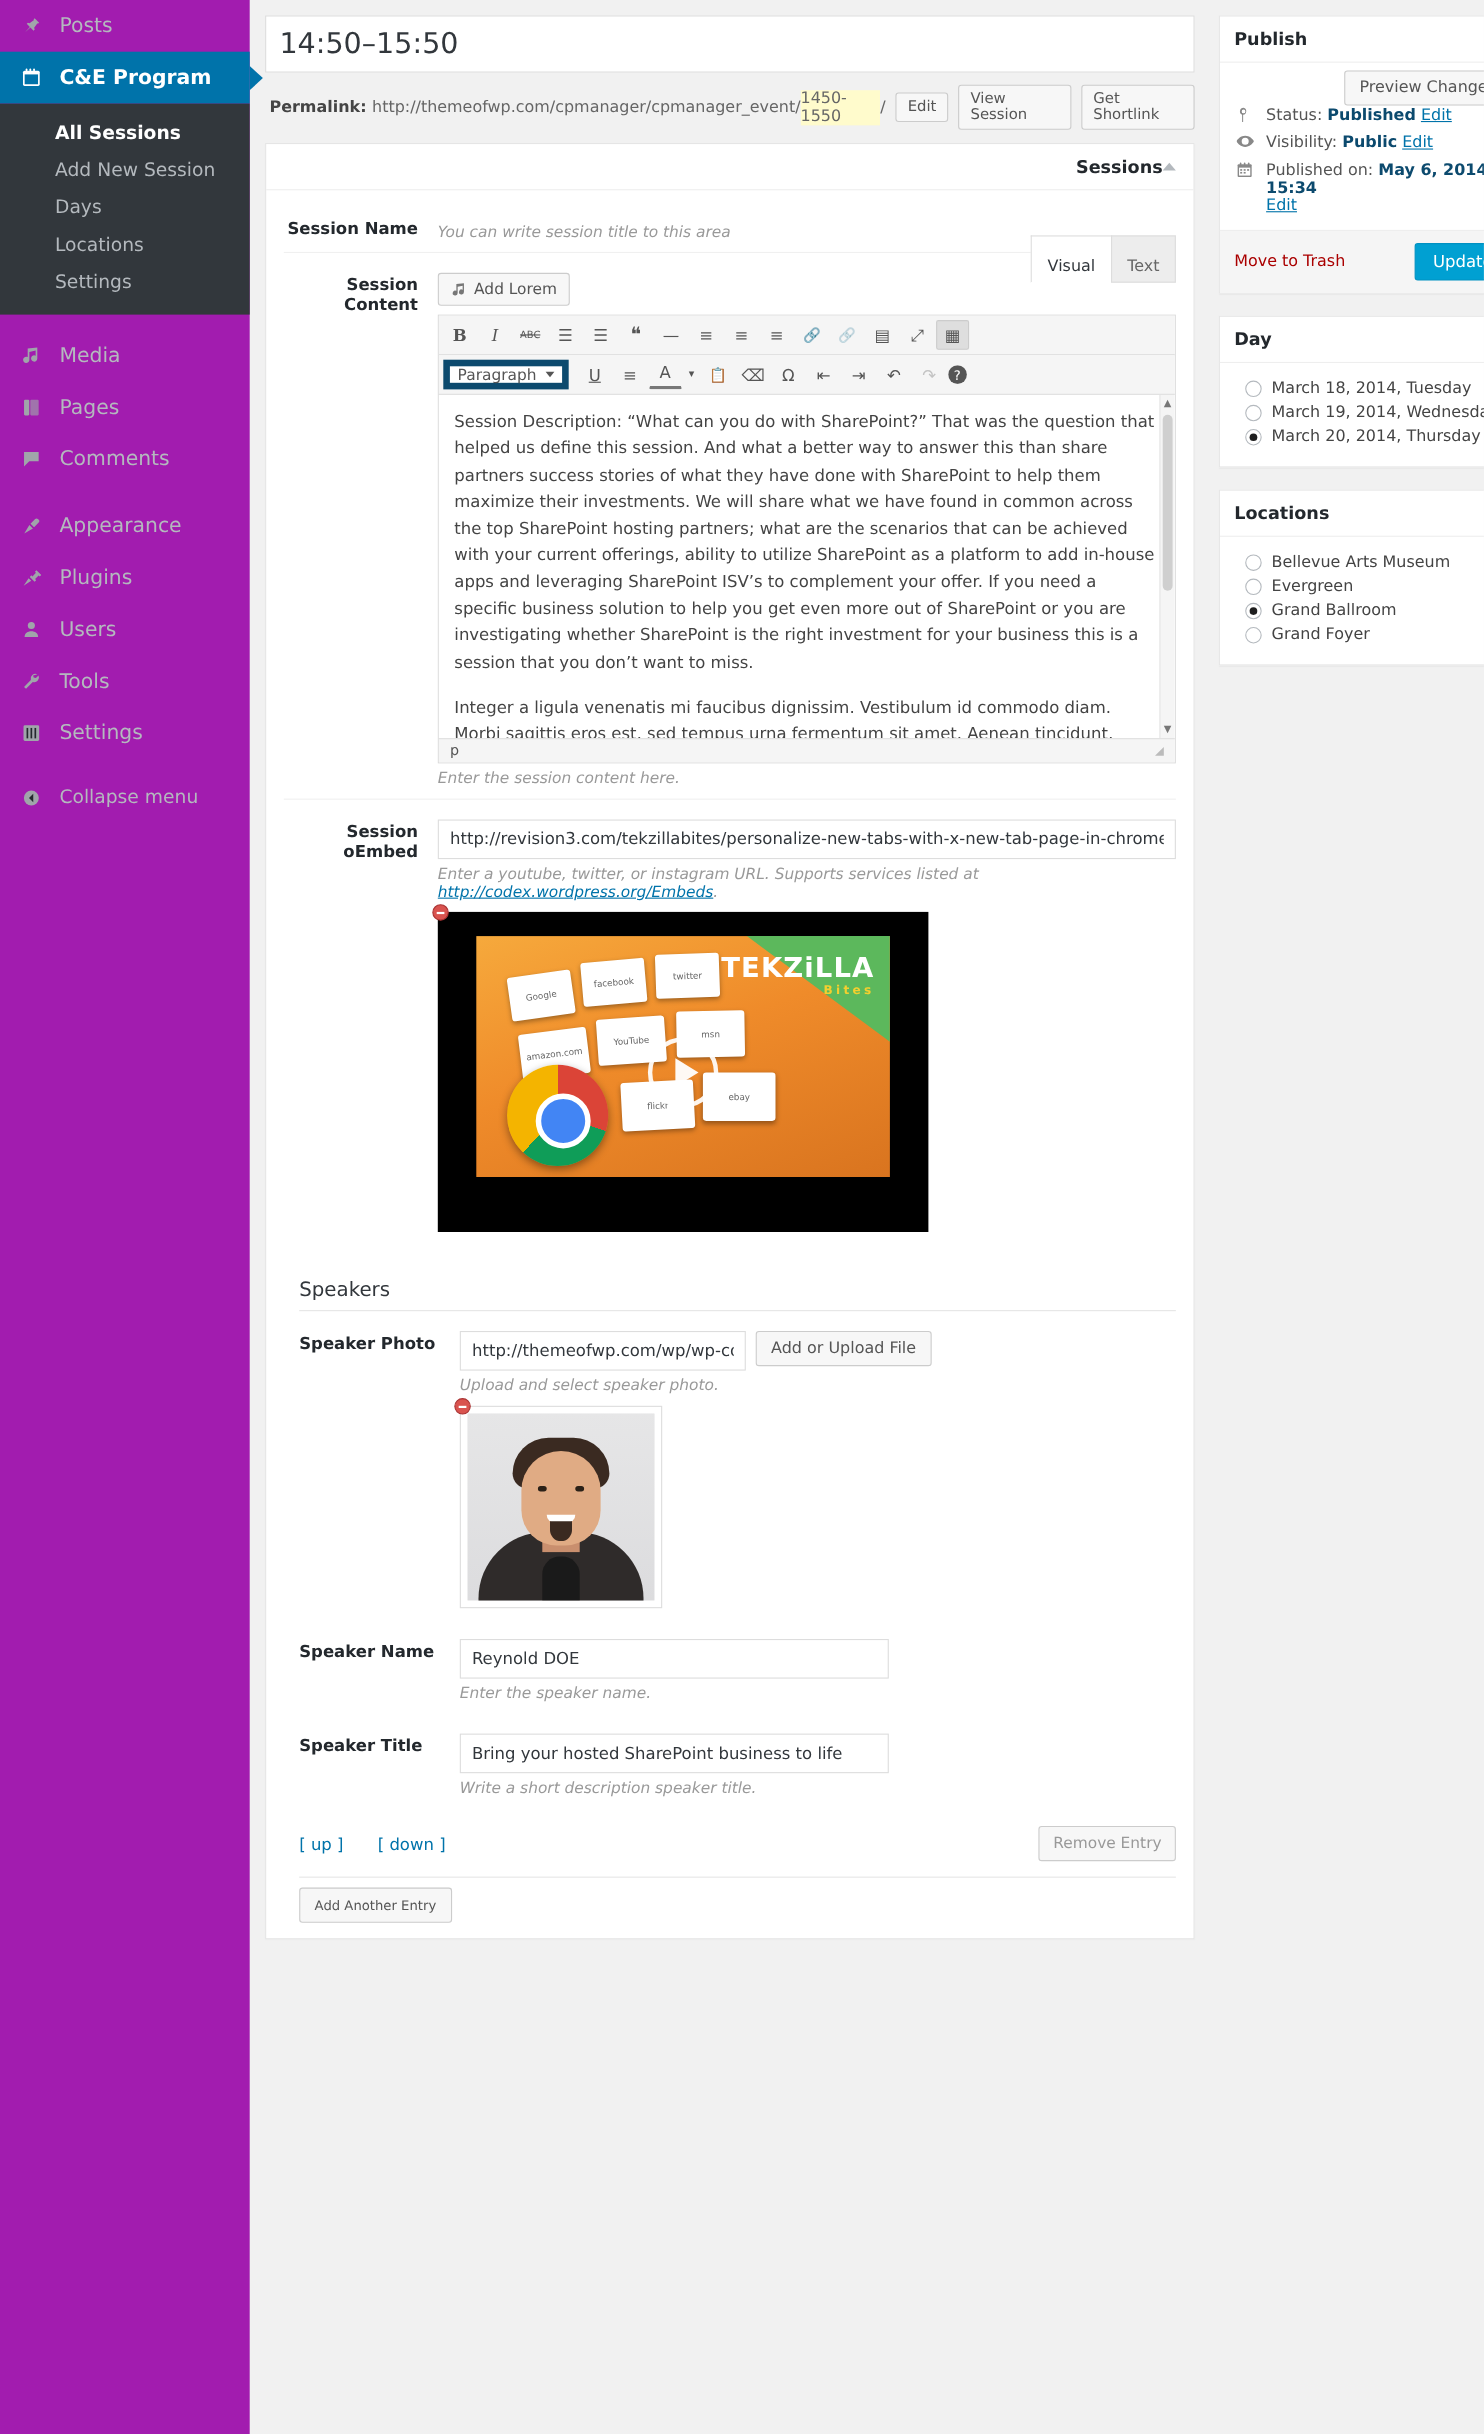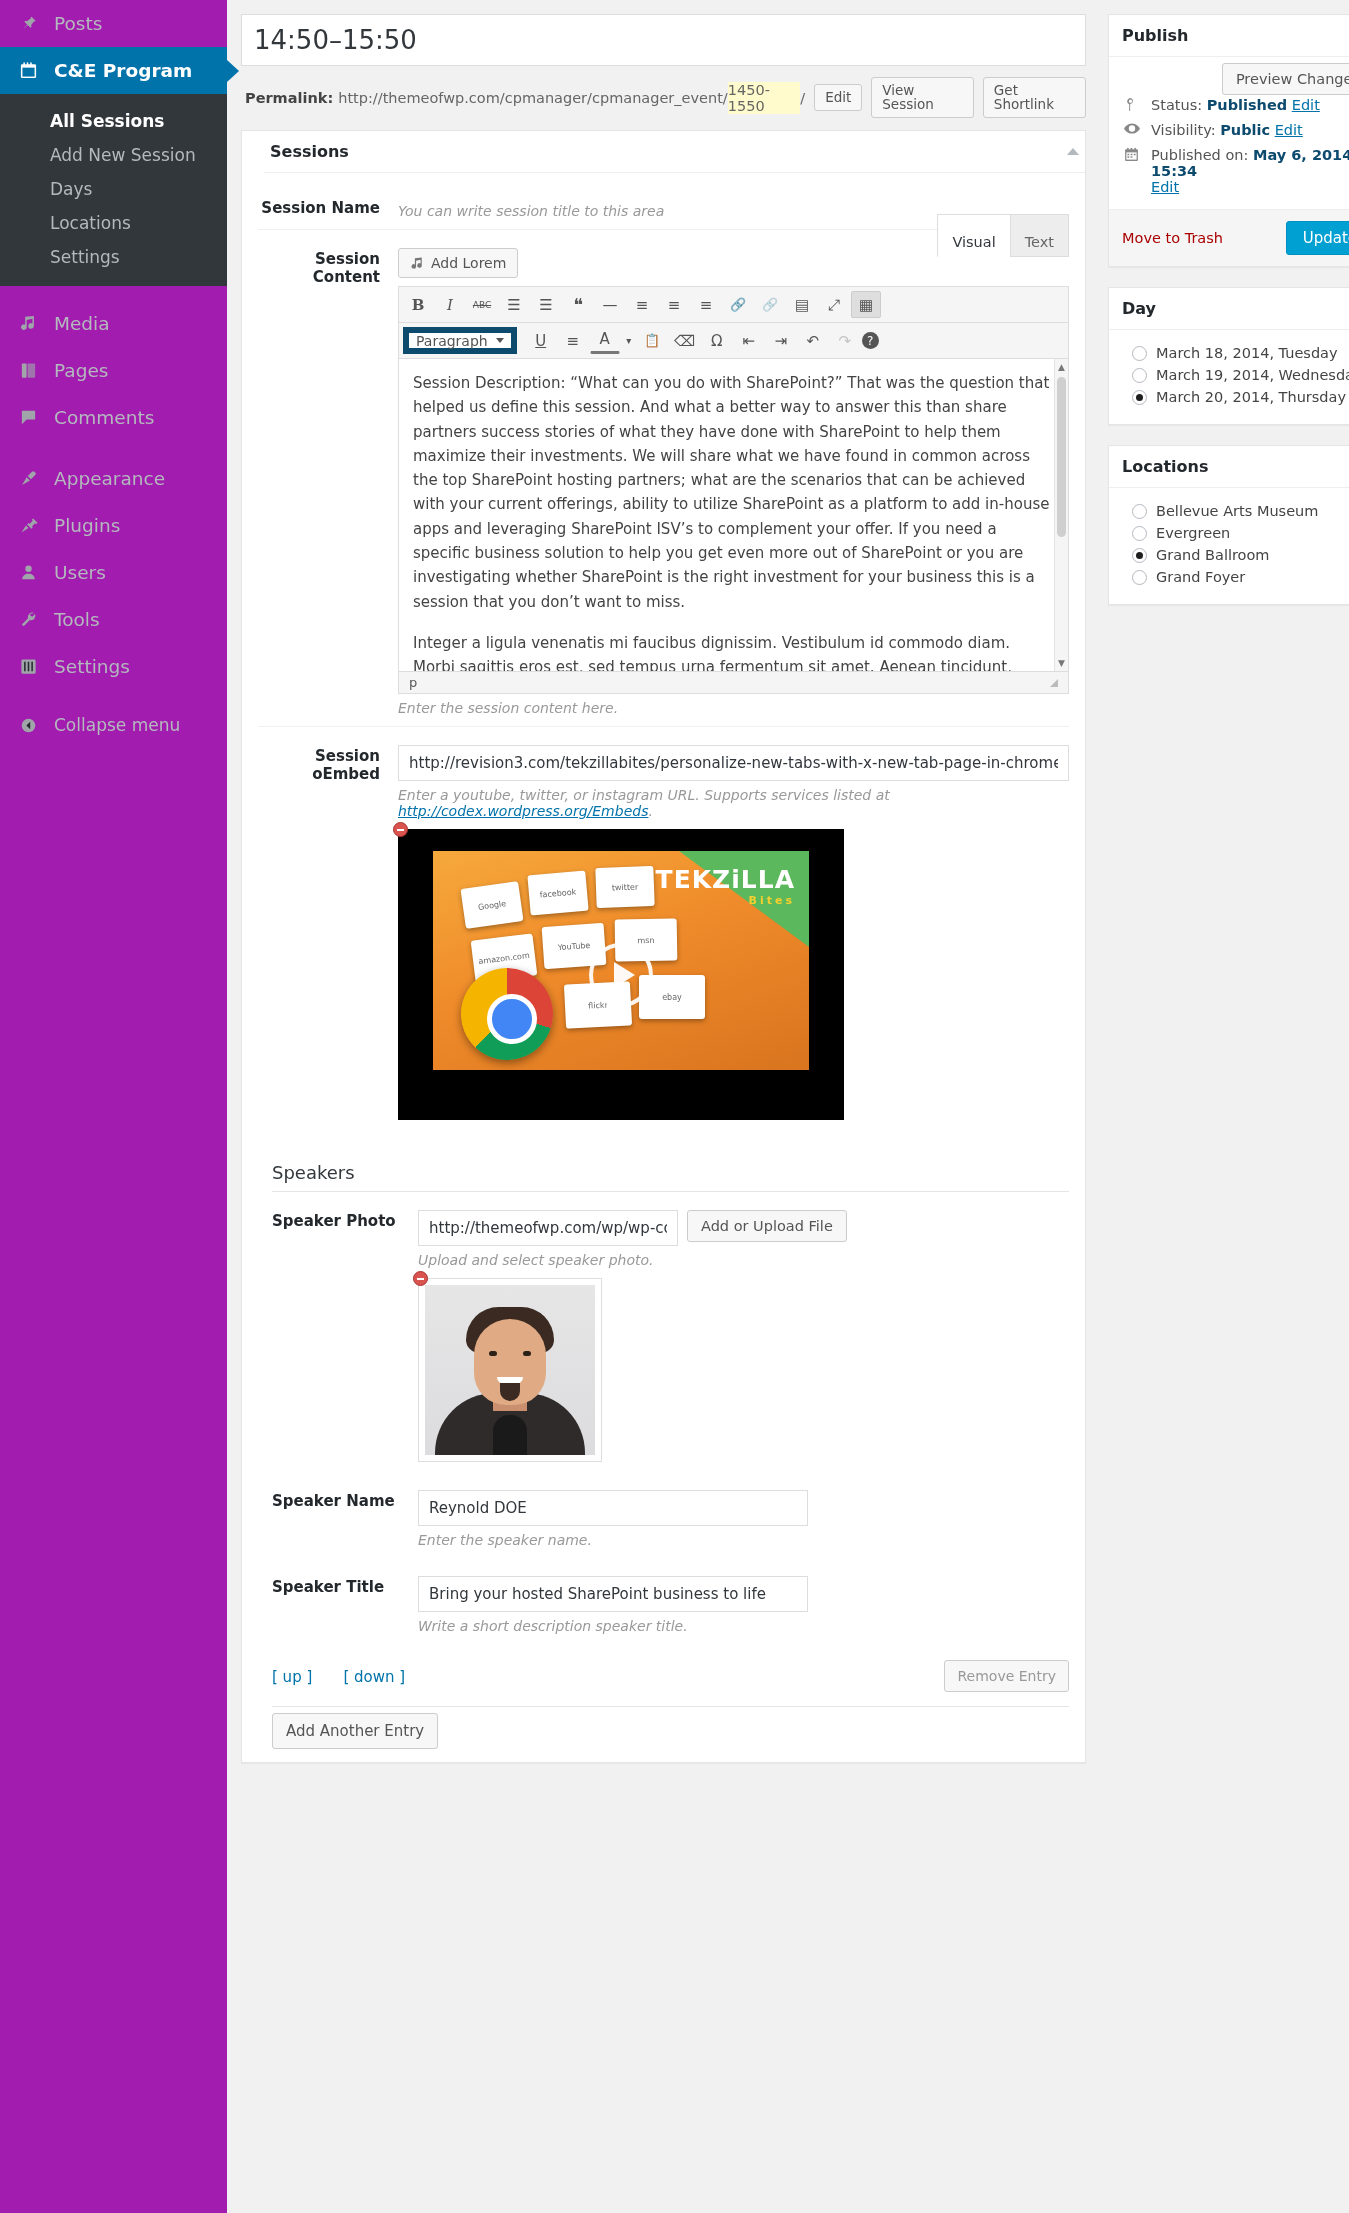--- a/index.html
+++ b/index.html
@@ -101,26 +101,25 @@
   }
 
   
   .postbox {
     background:#fff;
     border:1px solid #e5e5e5;
     box-shadow:0 1px 1px rgba(0,0,0,.04);
     margin-bottom:22px;
   }
   .postbox > .hndle {
-    display:flex; align-items:center; justify-content:space-between;
-    padding:11px 6px;
+    display:flex; align-items:center; justify-content:flex-end;
+    padding:11px 16px;
     border-bottom:1px solid #eee;
     font-size:16px; font-weight:700; color:#23282d;
     cursor:pointer;
-    margin-left:22px;
   }
   .toggle-ind {
     width:0;height:0;
     border-style:solid;
     border-width:0 6px 7px 6px;
     border-color:transparent transparent #b4b9be transparent;
   }
   .inside { padding:6px 16px 18px 16px; }
 
   
@@ -344,21 +343,21 @@
   }
   .updown a { color:#0073aa; text-decoration:none; font-size:15px; margin-right:26px; cursor:pointer;}
   .btn-grey {
     border:1px solid #ccc; background:#f7f7f7; color:#999;
     font-size:14px; padding:7px 12px; border-radius:3px; cursor:pointer;
     font-family:"DejaVu Sans", sans-serif;
   }
   .group-foot { border-top:1px solid #e5e5e5; padding:14px 0 4px 0; }
   .btn-add {
     border:1px solid #ccc; background:#f7f7f7; color:#555;
-    font-size:15px; padding:8px 13px; border-radius:3px; cursor:pointer;
+    font-size:12px; padding:8px 13px; border-radius:3px; cursor:pointer;
     font-family:"DejaVu Sans", sans-serif;
   }
 
   
   .side-box { background:#fff; border:1px solid #e5e5e5; margin-bottom:20px; box-shadow:0 1px 1px rgba(0,0,0,.04);}
   .side-box .hd {
     display:flex;align-items:center;justify-content:space-between;
     padding:11px 13px; border-bottom:1px solid #eee;
     font-size:16px;font-weight:700;color:#23282d; cursor:pointer;
   }

